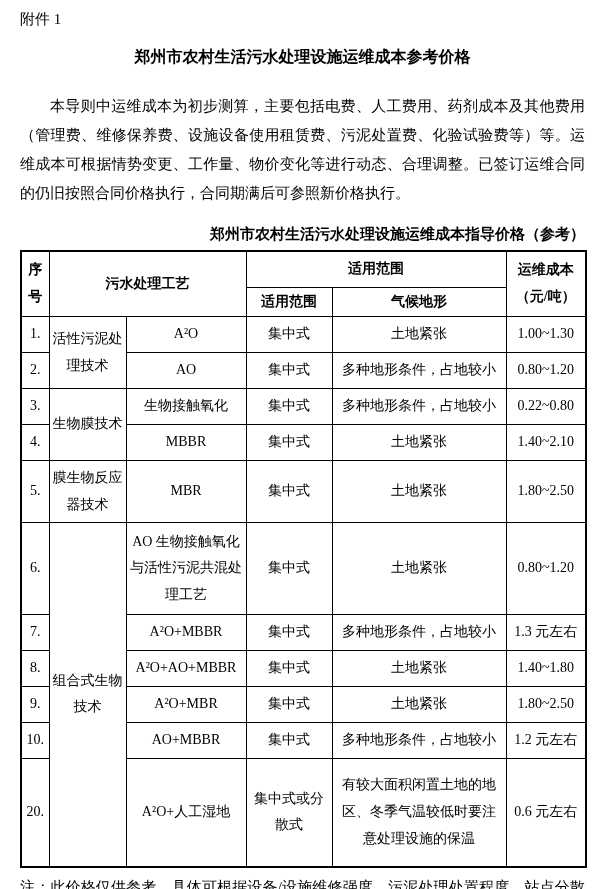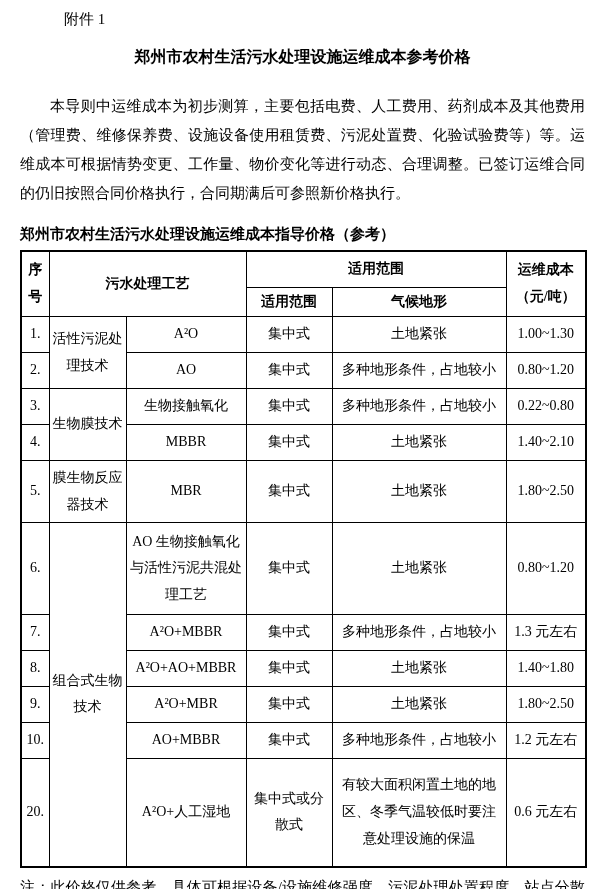--- a/index.html
+++ b/index.html
@@ -14,41 +14,40 @@
     height: 889px;
     box-sizing: border-box;
     padding: 8px 20px 0 20px;
     overflow: hidden;
     background: #ffffff;
   }
   .attachment-label {
     font-size: 15px;
     line-height: 22px;
     text-align: left;
-    margin-left: 44px;
   }
   .doc-title {
     margin-top: 16px;
     font-size: 16px;
     font-weight: bold;
     text-align: center;
     line-height: 22px;
   }
   .intro {
     margin-top: 24px;
     font-size: 15px;
     line-height: 29px;
     text-align: justify;
     text-indent: 2em;
   }
   .table-title {
     margin-top: 7px;
     font-size: 15px;
     font-weight: bold;
-    text-align: left;
+    text-align: right;
     line-height: 22px;
   }
   table.cost-table {
     margin-top: 5px;
     border-collapse: collapse;
     border: 2px solid #000;
     width: 565px;
     table-layout: fixed;
   }
   table.cost-table td {

